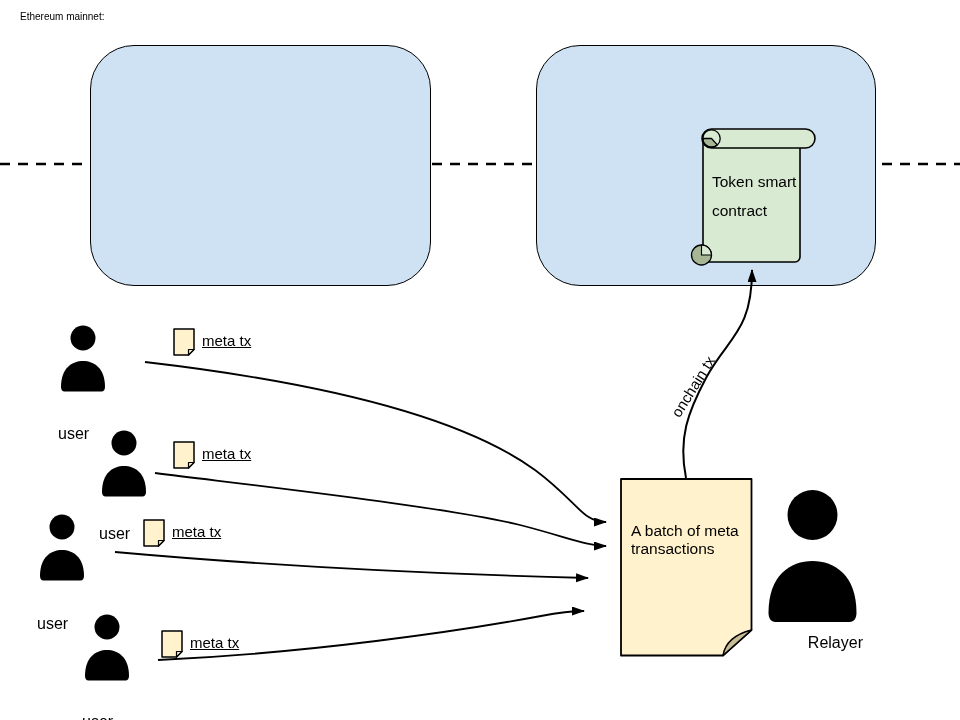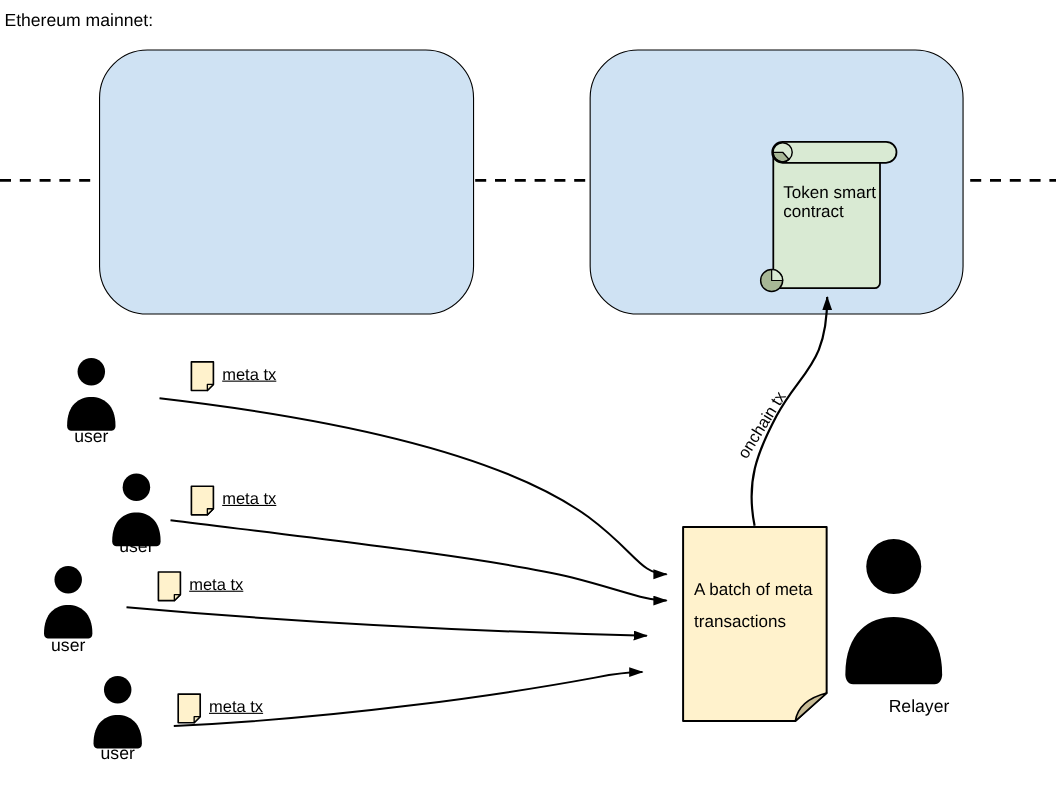--- a/index.html
+++ b/index.html
@@ -6,54 +6,54 @@
   #canvas {
     position:relative; width:960px; height:720px; overflow:hidden;
     background:#ffffff;
     font-family:"Liberation Sans", sans-serif;
     color:#000000;
   }
   .abs { position:absolute; }
   svg  { display:block; overflow:visible; }
 
   
-  .page-title { left:4px; top:11px; font-size:16px; }
+  .page-title { left:20px; top:11px; font-size:10px; }
 
   
   .block {
     position:absolute;
     background:#cfe2f3;
     border:1.5px solid #000000;
     border-radius:44px;
     box-sizing:border-box;
   }
   #block-left  { left:90px;  top:45px; width:341px; height:241px; }
   #block-right { left:536px; top:45px; width:340px; height:241px; }
 
   
   #scroll-svg { left:688px; top:124px; }
   .scroll-label {
     left:712px; top:167px; width:92px;
-    font-size:15.5px; line-height:17px;
+    font-size:15.5px; line-height:29px;
   }
 
   
   #batch-svg { left:620px; top:478px; }
   .batch-label {
     left:631px; top:522px; width:108px;
-    font-size:15.5px; line-height:29px;
+    font-size:15.5px; line-height:18px;
   }
 
   
   #relayer-svg { left:760px; top:487px; }
   .relayer-label { left:763px; top:634px; width:100px; text-align:right; font-size:16px; }
 
   
   .user-icon { position:absolute; width:50px; height:68px; }
-  .user-label { position:absolute; width:50px; text-align:center; font-size:16px; }
+  .user-label { position:absolute; width:50px; font-size:16px;margin-top:36px; }
   #user1-icon { left:58px;  top:324px; }  #user1-label { left:58px;  top:389px; }
   #user2-icon { left:99px;  top:429px; }  #user2-label { left:99px;  top:489px; }
   #user3-icon { left:37px;  top:513px; }  #user3-label { left:37px;  top:579px; }
   #user4-icon { left:82px;  top:613px; }  #user4-label { left:82px;  top:677px; }
 
   
   .doc-icon { position:absolute; width:22px; height:28px; }
   .doc-label { position:absolute; font-size:15px; white-space:nowrap;text-decoration:underline; }
   #doc1 { left:173px; top:328px; }  #doc1-label { left:202px; top:332px; }
   #doc2 { left:173px; top:441px; }  #doc2-label { left:202px; top:445px; }

